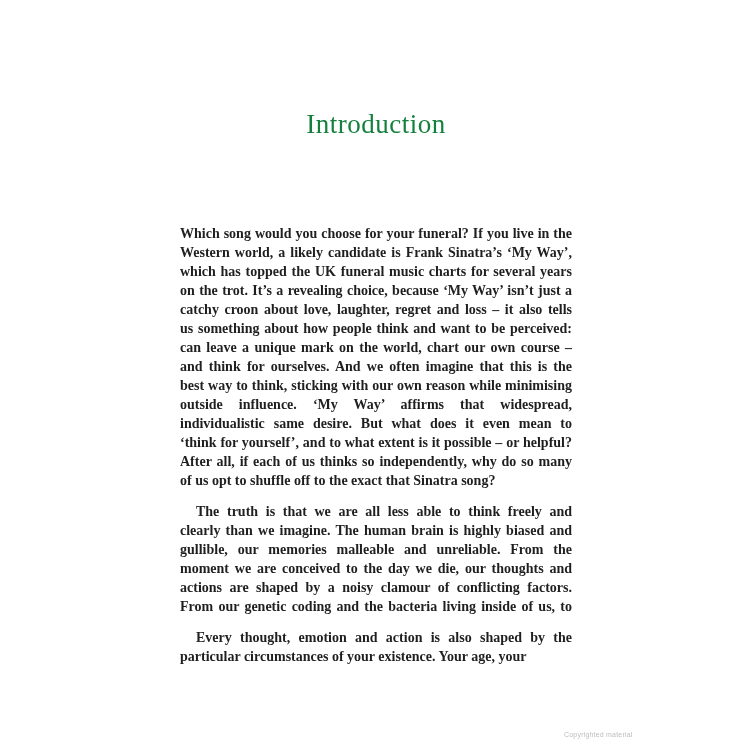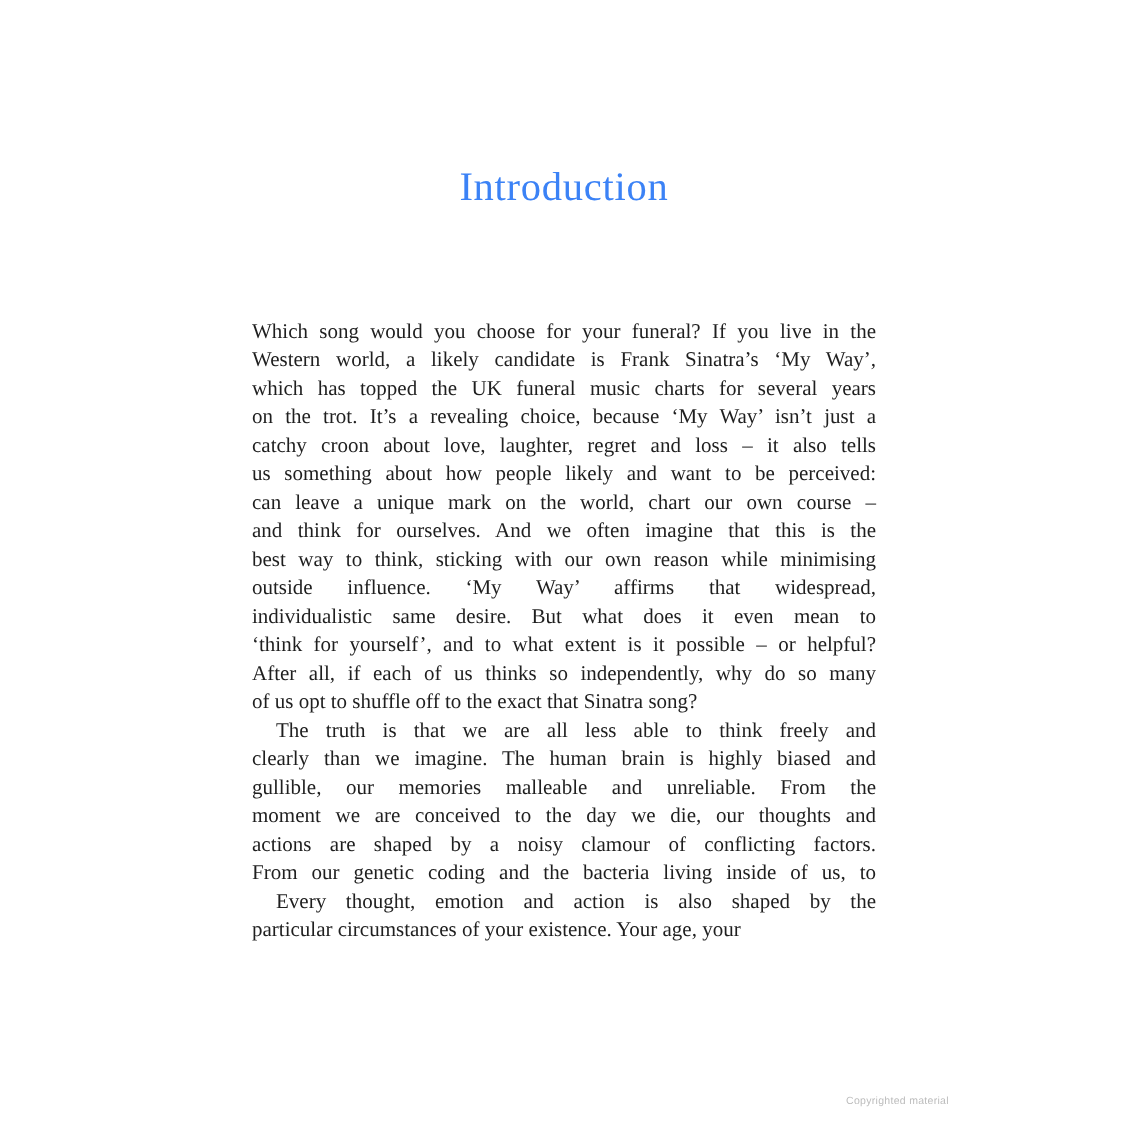--- a/index.html
+++ b/index.html
@@ -20,35 +20,36 @@
     background: #ffffff;
   }
   .chapter-title {
     position: absolute;
     top: 109px;
     left: 168px;
     width: 416px;
     text-align: center;
     font-size: 27px;
     font-weight: 400;
-    color: #3b82f6;
+    color: #15803d;
     letter-spacing: 0.5px;
   }
   .body-text {
     position: absolute;
     top: 212px;
     left: 168px;
     width: 416px;
     font-size: 14px;
     line-height: 19px;
     color: #1f1f1f;
   }
   .paragraph {
-    margin: 0;
+    margin: 12px;
     padding: 0;
+    font-weight: bold;
   }
   .line {
     text-align: justify;
     text-align-last: justify;
     white-space: normal;
   }
   .line.last {
     text-align-last: left;
   }
   .line.indent {
@@ -70,21 +71,21 @@
 <div class="page">
   <div class="chapter-title">Introduction</div>
 
   <div class="body-text">
       <div class="paragraph">
         <div class="line">Which song would you choose for your funeral? If you live in the</div>
         <div class="line">Western world, a likely candidate is Frank Sinatra’s ‘My Way’,</div>
         <div class="line">which has topped the UK funeral music charts for several years</div>
         <div class="line">on the trot. It’s a revealing choice, because ‘My Way’ isn’t just a</div>
         <div class="line">catchy croon about love, laughter, regret and loss – it also tells</div>
-        <div class="line">us something about how people likely and want to be perceived:</div>
+        <div class="line">us something about how people think and want to be perceived:</div>
         <div class="line">can leave a unique mark on the world, chart our own course –</div>
         <div class="line">and think for ourselves. And we often imagine that this is the</div>
         <div class="line">best way to think, sticking with our own reason while minimising</div>
         <div class="line">outside influence. ‘My Way’ affirms that widespread,</div>
         <div class="line">individualistic same desire. But what does it even mean to</div>
         <div class="line">‘think for yourself’, and to what extent is it possible – or helpful?</div>
         <div class="line">After all, if each of us thinks so independently, why do so many</div>
         <div class="line last">of us opt to shuffle off to the exact that Sinatra song?</div>
       </div>
       <div class="paragraph">

